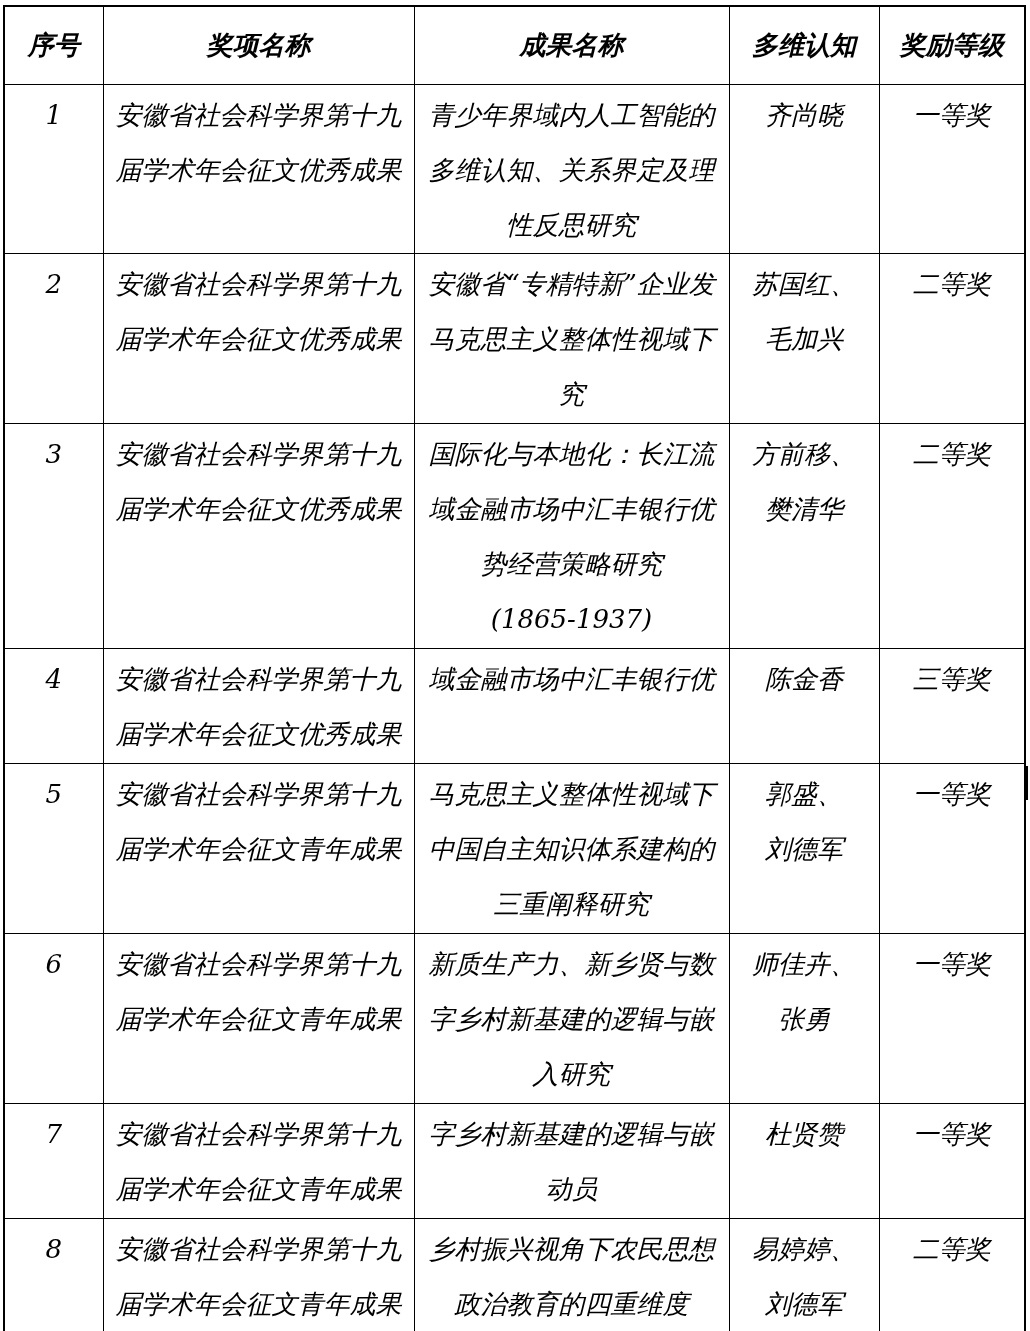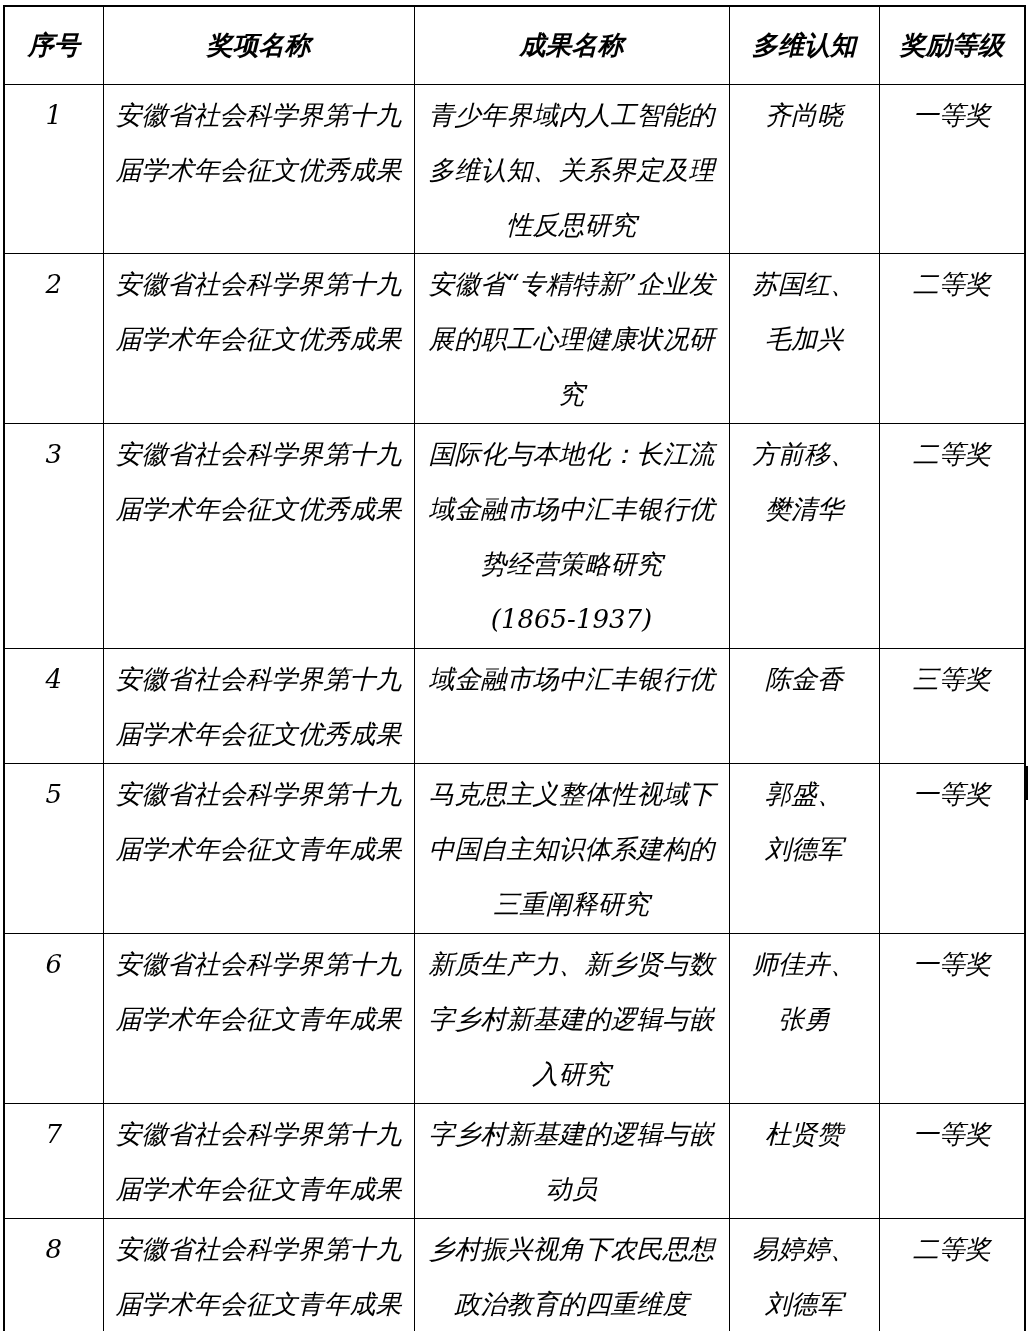--- a/index.html
+++ b/index.html
@@ -92,21 +92,21 @@
 多维认知、关系界定及理
 性反思研究</td>
         <td>齐尚晓</td>
         <td>一等奖</td>
       </tr>
       <tr class="r2">
         <td>2</td>
         <td>安徽省社会科学界第十九
 届学术年会征文优秀成果</td>
         <td>安徽省“专精特新”企业发
-展的职工心理健康状况研
+马克思主义整体性视域下
 究</td>
         <td>苏国红、
 毛加兴</td>
         <td>二等奖</td>
       </tr>
       <tr class="r3">
         <td>3</td>
         <td>安徽省社会科学界第十九
 届学术年会征文优秀成果</td>
         <td>国际化与本地化：长江流

